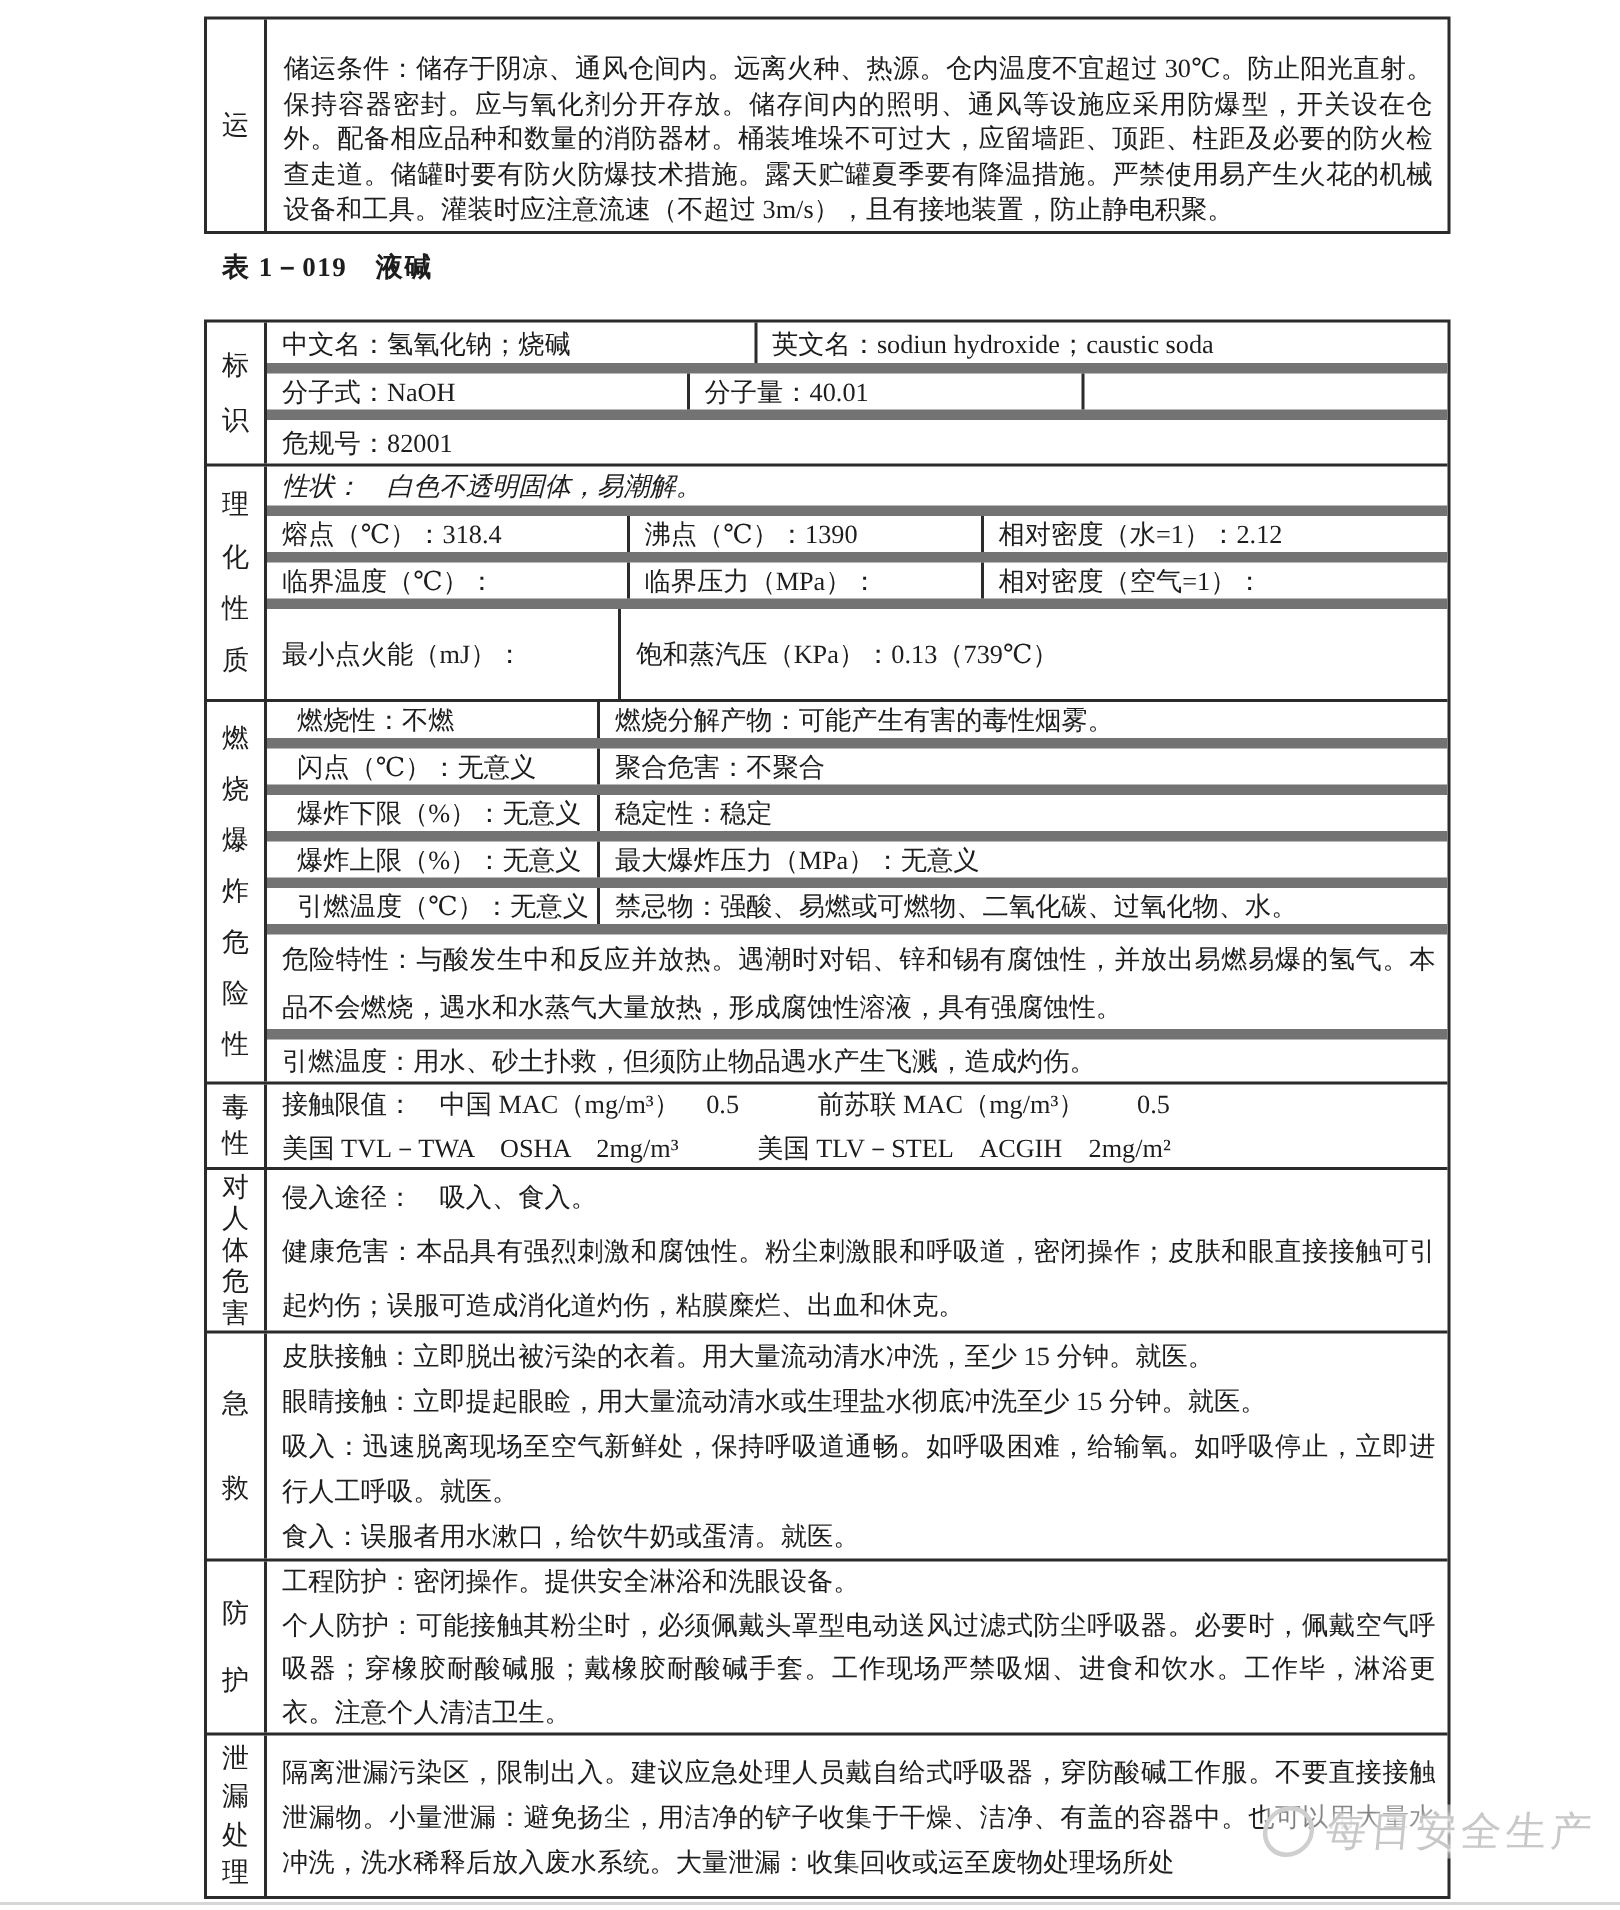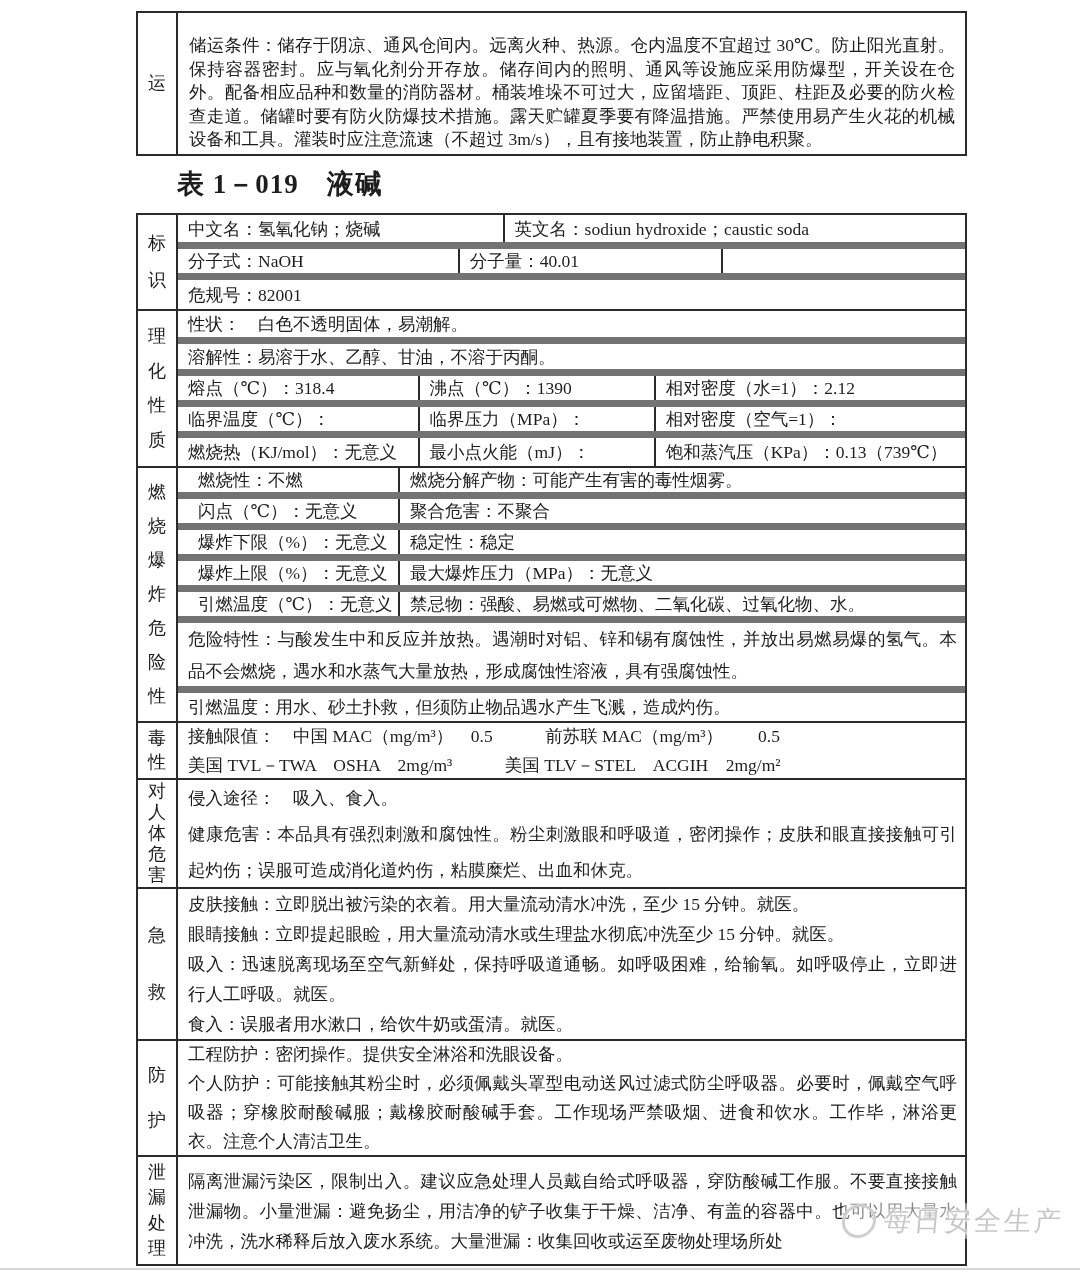--- a/index.html
+++ b/index.html
@@ -64,39 +64,39 @@
 
   
   #storage-table { top: 11px; height: 145px; display: flex; }
   #storage-table .content {
     flex: 1; padding: 3px 10px 0 11px;
     display: flex; align-items: center; margin-top: 16px;
   }
 
   
   #table-title {
-    position: absolute; left: 177px; top: 166px;
-    font-size: 27px; font-weight: bold; letter-spacing: 1px;
+    position: absolute; left: 148px; top: 166px;
+    font-size: 18px; font-weight: bold; letter-spacing: 1px;
   }
 
   
   #main-table { top: 213px; height: 1053px; display: flex; flex-direction: column; }
 
   
   #sec-identification { flex: 0 0 96px; }
   #sec-physicochemical { flex: 0 0 157px; }
   #sec-fire { flex: 0 0 255px; }
   #sec-toxicity { flex: 0 0 57px; }
   #sec-health { flex: 0 0 109px; }
   #sec-first-aid { flex: 0 0 152px; }
   #sec-protection { flex: 0 0 116px; }
   #sec-spill { flex: 1; }
 
   
-  .h34 { flex: 0 0 34px; } .h33 { flex: 0 0 33px; }
+  .h34 { flex: 0 0 34px; } .h33 { flex: 0 0 33px; font-style: italic; }
   .h32 { flex: 0 0 32px; } .h31 { flex: 0 0 31px; } .h70 { flex: 0 0 70px; }
   .hfill { flex: 1; }
 
   
   .w415 { flex: 0 0 41.5%; } .w585 { flex: 1; }
   .w358 { flex: 0 0 35.8%; } .w335 { flex: 0 0 33.5%; } .w307b { flex: 1; margin-top: 41px; }
   .w307 { flex: 0 0 30.7%; } .w300 { flex: 0 0 30%; } .w393 { flex: 1; }
   .w282 { flex: 0 0 28.2%; padding-left: 20px; } .w718 { flex: 1; }
   .wfull { flex: 1; }
 
@@ -174,35 +174,31 @@
           <span>理</span>
           <span>化</span>
           <span>性</span>
           <span>质</span>
         </div>
     </div>
     <div class="rows">
       <div class="row h33">
         <div class="cell single wfull">性状：　白色不透明固体，易潮解。</div>
       </div>
-      <div class="row h32">
-        <div class="cell single wfull">溶解性：易溶于水、乙醇、甘油，不溶于丙酮。</div>
-      </div>
       <div class="row h31">
         <div class="cell single w307">熔点（℃）：318.4</div>
         <div class="cell single w300">沸点（℃）：1390</div>
         <div class="cell single w393">相对密度（水=1）：2.12</div>
       </div>
       <div class="row h31">
         <div class="cell single w307">临界温度（℃）：</div>
         <div class="cell single w300">临界压力（MPa）：</div>
         <div class="cell single w393">相对密度（空气=1）：</div>
       </div>
       <div class="row hfill">
-        <div class="cell single w307">燃烧热（KJ/mol）：无意义</div>
         <div class="cell single w300">最小点火能（mJ）：</div>
         <div class="cell single w393">饱和蒸汽压（KPa）：0.13（739℃）</div>
       </div>
     </div>
   </div>
 
   <div class="sec" id="sec-fire">
     <div class="lab">
       <div class="vlabel">
           <span>燃</span>

